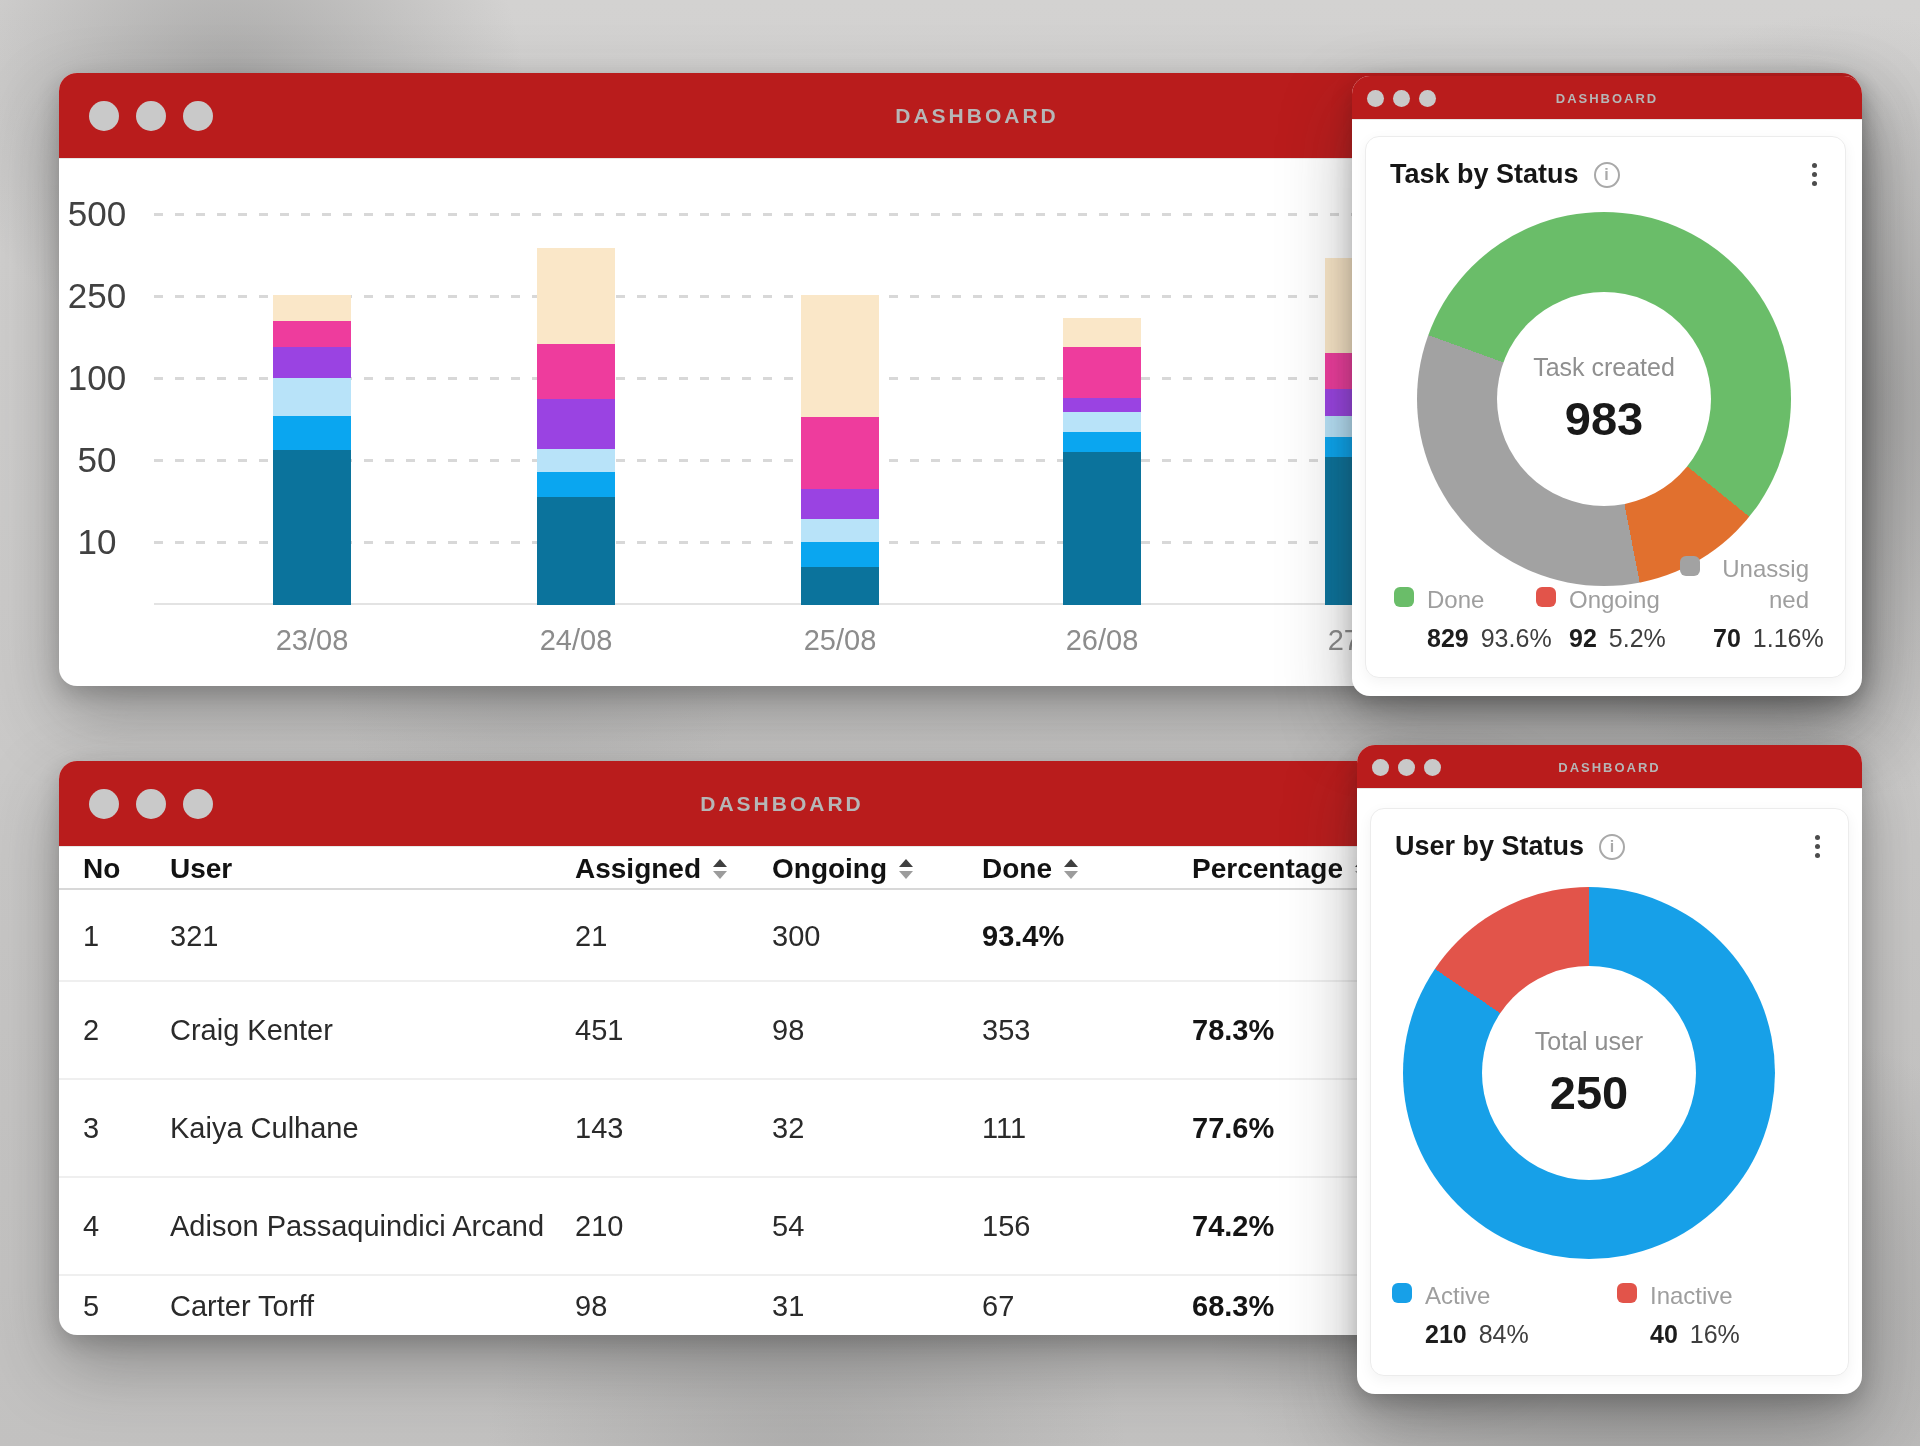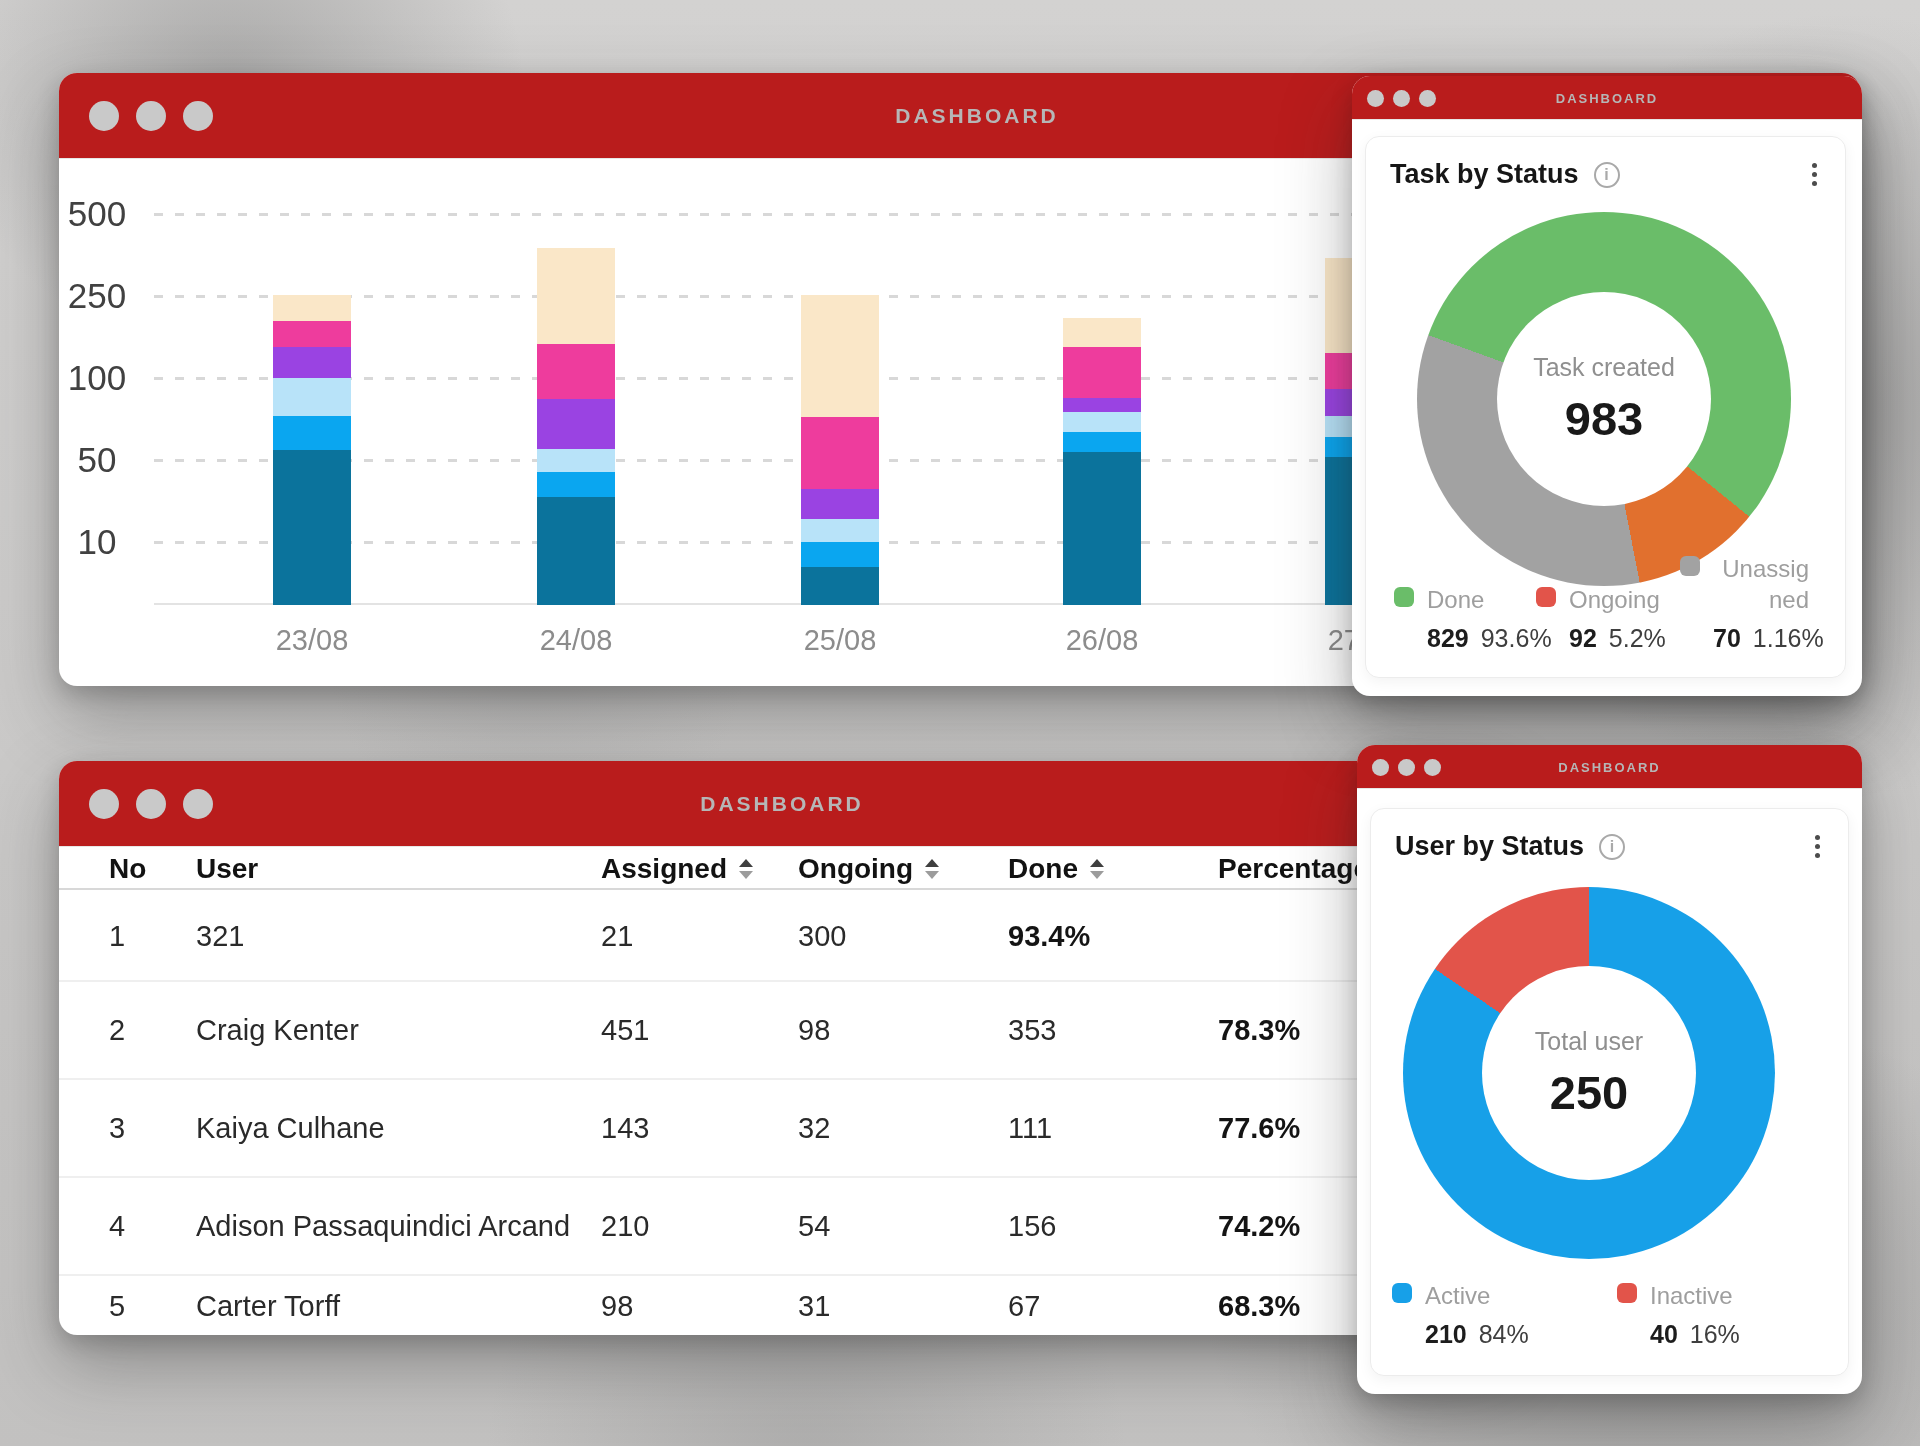--- a/index.html
+++ b/index.html
@@ -78,21 +78,21 @@
   #user-legend .legend-item:last-child { flex:1; }
   .l-top { display:flex; gap:13px; align-items:flex-start; }
   .swatch { width:20px; height:20px; border-radius:6px; flex:none; margin-top:3px; }
   .l-label { font-size:24px; color:#9e9e9e; line-height:1.3; max-width:96px; overflow-wrap:anywhere; }
   .l-vals { display:flex; gap:12px; margin-left:33px; margin-top:9px; font-size:25px; align-items:baseline; }
   .l-num { font-weight:bold; color:#1d1d1d; }
   .l-pct { color:#3f3f3f; }
 
   
   .trow { display:grid; grid-template-columns:87px 405px 197px 210px 210px 1fr;
-    padding-left:50px; align-items:center; }
+    padding-left:24px; align-items:center; }
   #table-head { position:absolute; left:0; right:0; top:89px; height:40px; border-bottom:2px solid #d8d8d8; }
   #table-head .hcell { display:flex; align-items:center; gap:12px; font-weight:bold; font-size:28px; color:#121212; }
   .sort { display:flex; flex-direction:column; gap:4px; }
   .sort .up   { width:0; height:0; border-left:7px solid transparent; border-right:7px solid transparent; border-bottom:8px solid #3f3f3f; }
   .sort .down { width:0; height:0; border-left:7px solid transparent; border-right:7px solid transparent; border-top:8px solid #9c9c9c; }
   #table-body { position:absolute; left:0; right:0; top:131px; }
   .body-row { border-bottom:2px solid #efefef; }
   .body-row:last-child { border-bottom:none; }
   .tcell { font-size:29px; color:#2a2a2a; }
   .tcell.c5 { font-weight:bold; color:#141414; }

